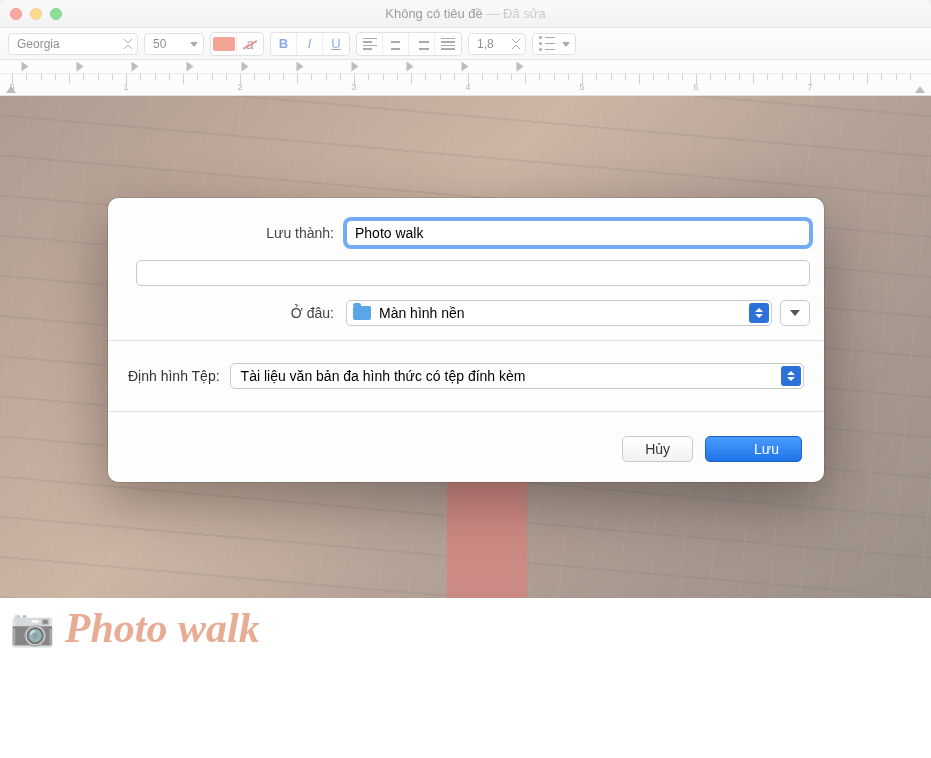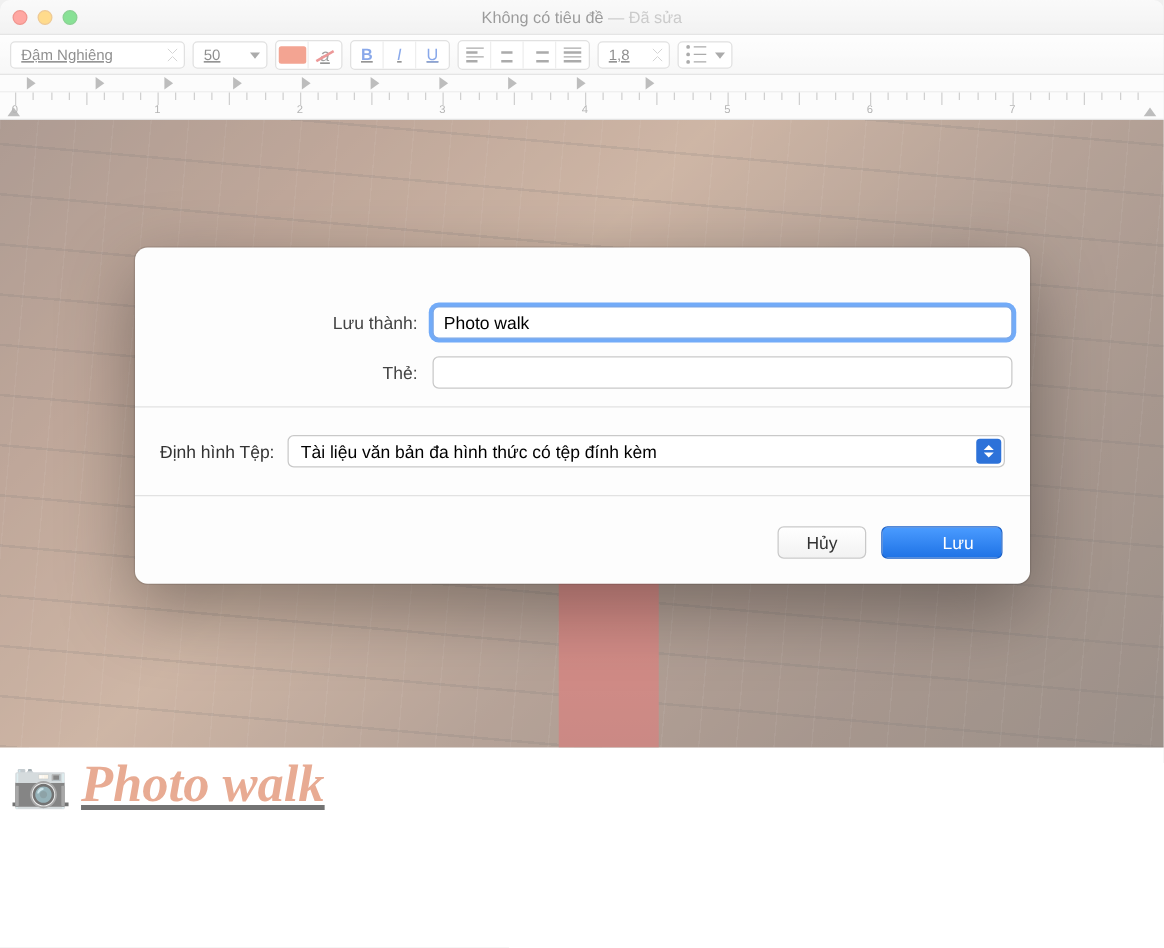--- a/index.html
+++ b/index.html
@@ -11,21 +11,20 @@
   overflow: hidden;
   position: relative;
 }
 .window {
   width: 931px;
   height: 758px;
   background: #ececec;
   border-radius: 8px 8px 0 0;
   overflow: hidden;
   position: relative;
-  text-decoration: underline;
 }
 .titlebar {
   height: 28px;
   background: linear-gradient(#f6f6f6, #e8e8e8);
   display: flex;
   align-items: center;
   padding: 0 10px;
   border-bottom: 1px solid #d0d0d0;
   position: relative;
 }
@@ -153,21 +152,21 @@
   position: absolute;
   top: 198px;
   left: 108px;
   width: 716px;
   background: #fdfdfd;
   border-radius: 10px;
   box-shadow: 0 20px 60px rgba(0,0,0,0.35), 0 0 0 1px rgba(0,0,0,0.1);
   z-index: 10;
   overflow: hidden;
 }
-.dlg-body { padding: 22px 14px 0 28px; margin-top: 25px; }
+.dlg-body { padding: 22px 14px 0 28px; }
 .dlg-row { display: flex; align-items: center; margin-bottom: 14px; }
 .dlg-label { width: 210px; text-align: right; padding-right: 12px; font-size: 14px; color: #444; }
 .dlg-input {
   flex: 1;
   height: 26px;
   border: 1px solid #c9c9c9;
   border-radius: 5px;
   padding: 0 8px;
   font-size: 14px;
   background: #fff;
@@ -227,22 +226,22 @@
       <div class="tl yellow"></div>
       <div class="tl green"></div>
     </div>
     <div class="title-wrap">
       <span>Không có tiêu đề</span>
       <span class="edited">— Đã sửa</span>
     </div>
   </div>
 
   <div class="toolbar">
-    <div class="tb-sel" style="width:140px">
-      <span>Đậm Nghiêng</span>
+    <div class="tb-sel" style="width:130px">
+      <span>Georgia</span>
     </div>
     <div class="tb-sel dd" style="width:60px">
       <span>50</span>
     </div>
     <div class="tb-group">
       <div class="tb-btn">
           <div class="colorbox"></div>
         </div>
       <div class="tb-btn">
           <span class="strike-a">a</span>
@@ -418,22 +417,34 @@
 
   <div class="dim"></div>
 
   <div class="dialog">
     <div class="dlg-body">
       <div class="dlg-row">
         <div class="dlg-label">Lưu thành:</div>
         <input class="dlg-input focus" value="Photo walk" style="">
       </div>
       <div class="dlg-row">
-        <div class="dlg-label">Thẻ:</div>
         <input class="dlg-input" value="" style="">
+      </div>
+      <div class="dlg-row">
+        <div class="dlg-label">Ở đâu:</div>
+        <div class="dlg-where-row" style="flex:1">
+          <div class="where-select">
+            <div class="folder"></div>
+            <span>Màn hình nền</span>
+            <div class="stepper-caret"></div>
+          </div>
+          <div class="expand-btn">
+            <div class="exp-chev"></div>
+          </div>
+        </div>
       </div>
     </div>
     <div class="dlg-sep"></div>
     <div class="dlg-bottom-row">
       <div class="dlg-label2">Định hình Tệp:</div>
       <div class="format-select">
         <span>Tài liệu văn bản đa hình thức có tệp đính kèm</span>
         <div class="stepper-caret"></div>
       </div>
     </div>

